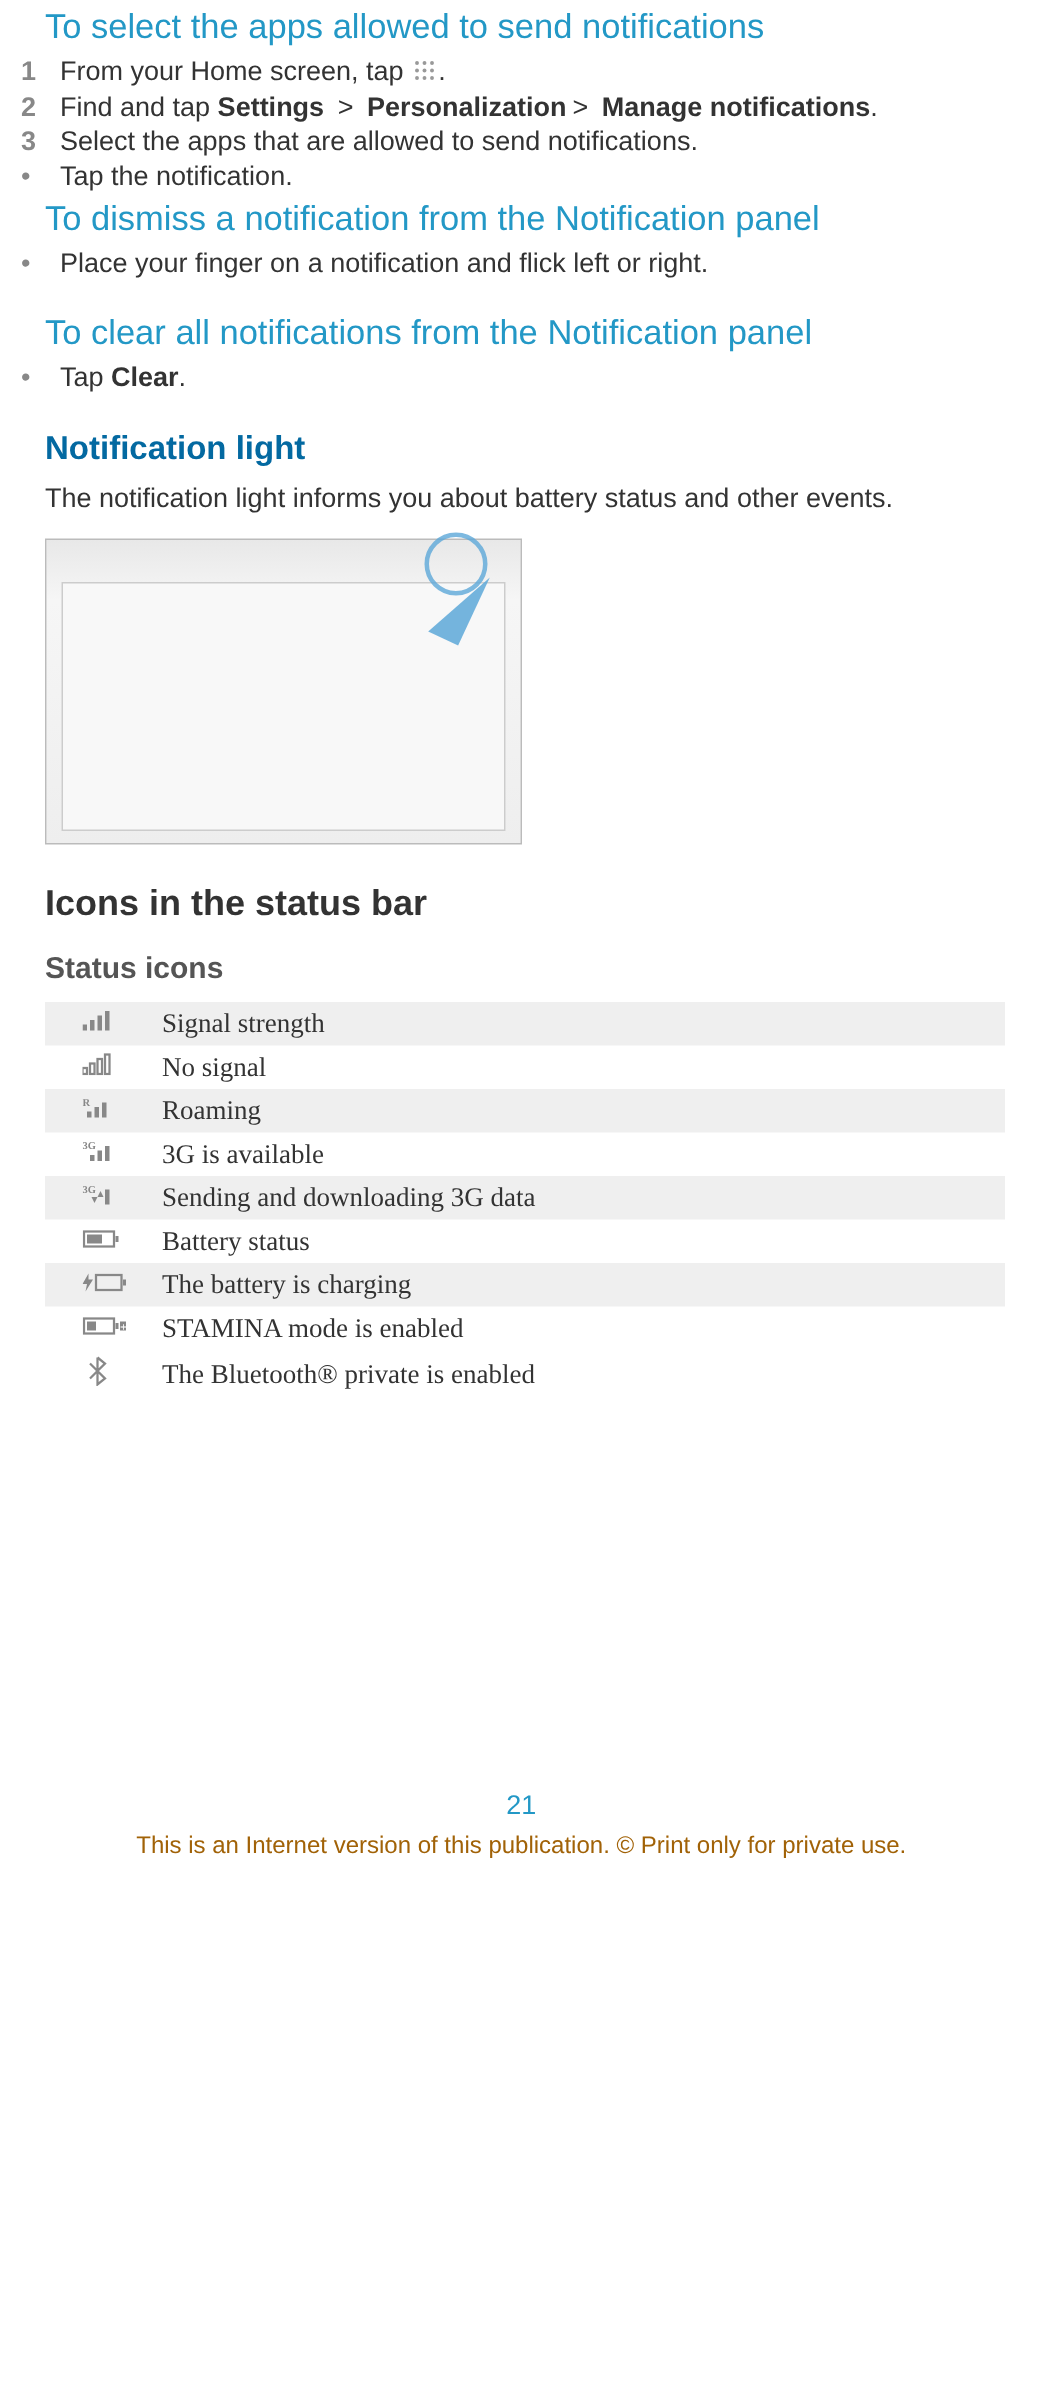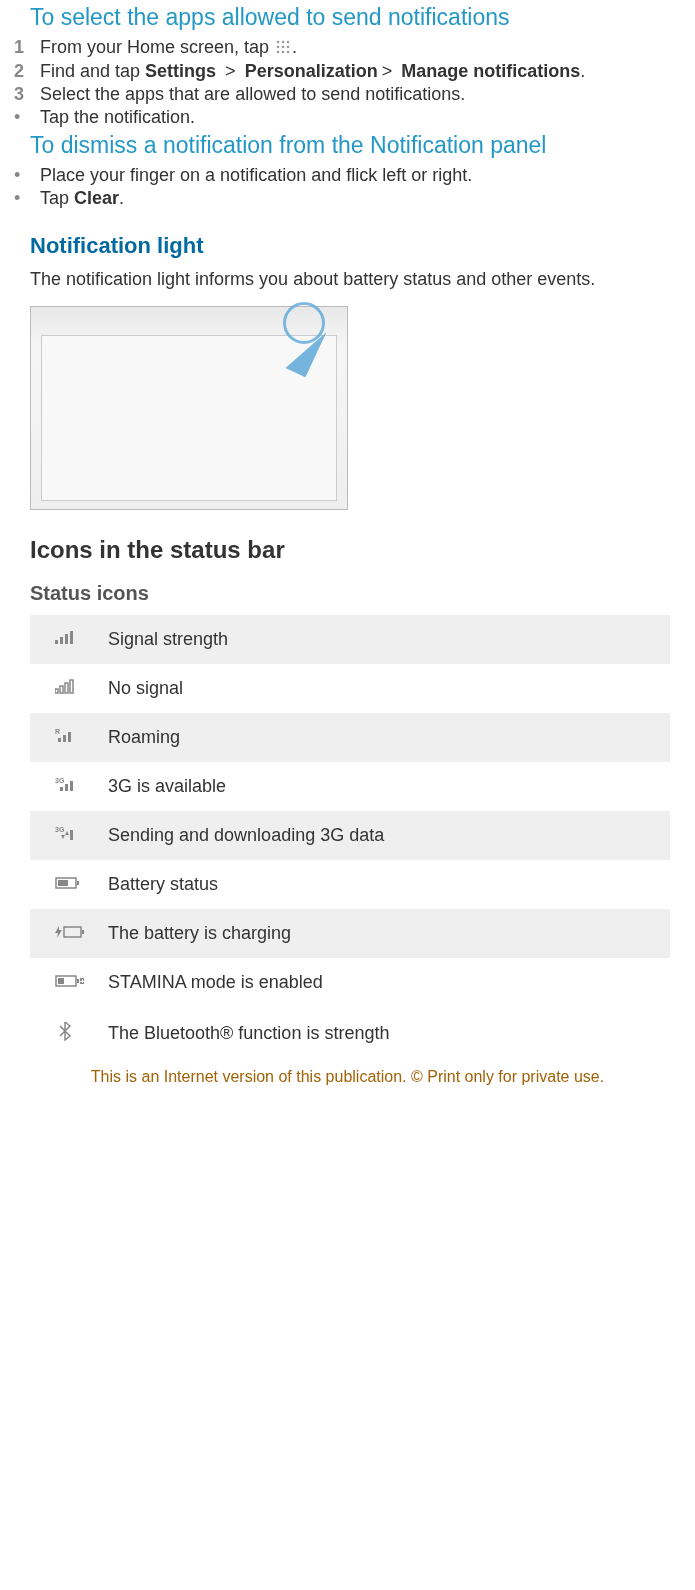--- a/index.html
+++ b/index.html
@@ -99,22 +99,23 @@
     border: 3px solid #5da8d8;
     border-radius: 50%;
     opacity: 0.8;
   }
   .status-table {
     margin: 8px 0 0 16px;
     width: 640px;
     border-collapse: collapse;
   }
   .status-table td {
-    padding: 14px 8px;
+    padding: 4px 8px;
     vertical-align: middle;
+    font-family: Liberation Serif, serif;
   }
   .status-table tr.shaded td {
     background: #efefef;
   }
   .status-table td.icon-cell {
     width: 54px;
     text-align: center;
   }
   .status-icon {
     width: 20px;
@@ -183,20 +184,21 @@
     <div class="bullet">•</div>
     <div class="text">Tap the notification.</div>
   </div>
 
   <div class="section-title" style="">To dismiss a notification from the Notification panel</div>
   <div class="bullet-item">
     <div class="bullet">•</div>
     <div class="text">Place your finger on a notification and flick left or right.</div>
   </div>
 
+  <div class="section-title" style="margin-top:22px">To clear all notifications from the Notification panel</div>
   <div class="bullet-item">
     <div class="bullet">•</div>
     <div class="text">
       <span>Tap </span><span class="bold">Clear</span><span>.</span>
     </div>
   </div>
 
   <div class="h2">Notification light</div>
   <div class="body-text">The notification light informs you about battery status and other events.</div>
 
@@ -308,19 +310,20 @@
         </svg>
       </span></td>
       <td>STAMINA mode is enabled</td>
     </tr>
     <tr>
       <td class="icon-cell"><span class="status-icon">
         <svg width="14" height="20" viewBox="0 0 14 20">
           <path d="M7 1 L12 5 L7 10 L12 15 L7 19 L7 10 L2 15 M7 10 L2 5 M7 1 L7 19" fill="none" stroke="#888" stroke-width="1.5"></path>
         </svg>
       </span></td>
-      <td>The Bluetooth® function is strength</td>
+      <td>The Bluetooth® private is enabled</td>
     </tr>
   </tbody>
     </table>
 
+  <div class="page-num">21</div>
   <div class="footer">This is an Internet version of this publication. © Print only for private use.</div>
 </div>
 
 </body></html>

